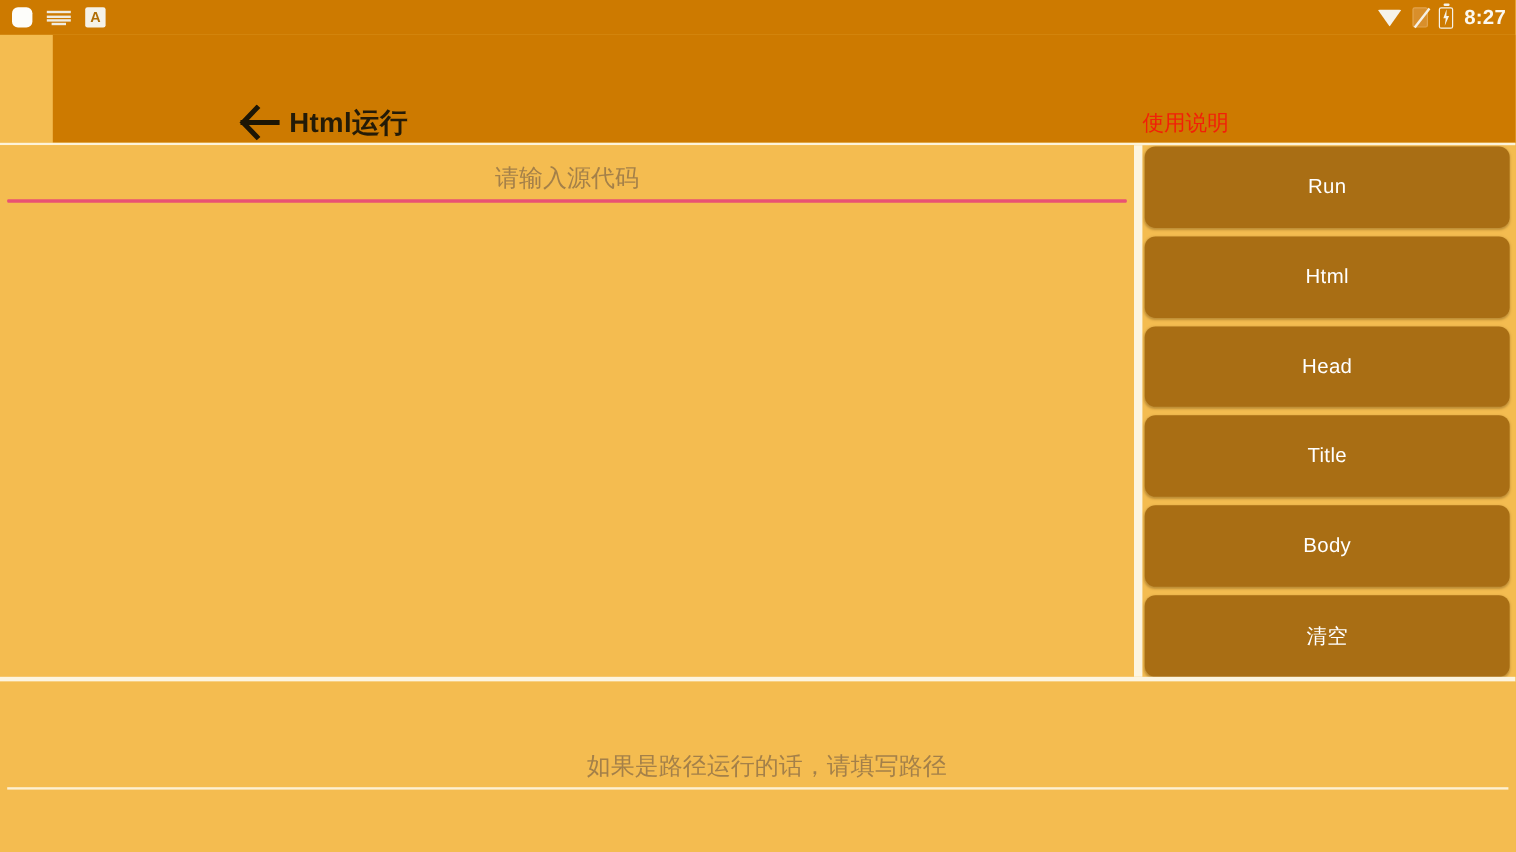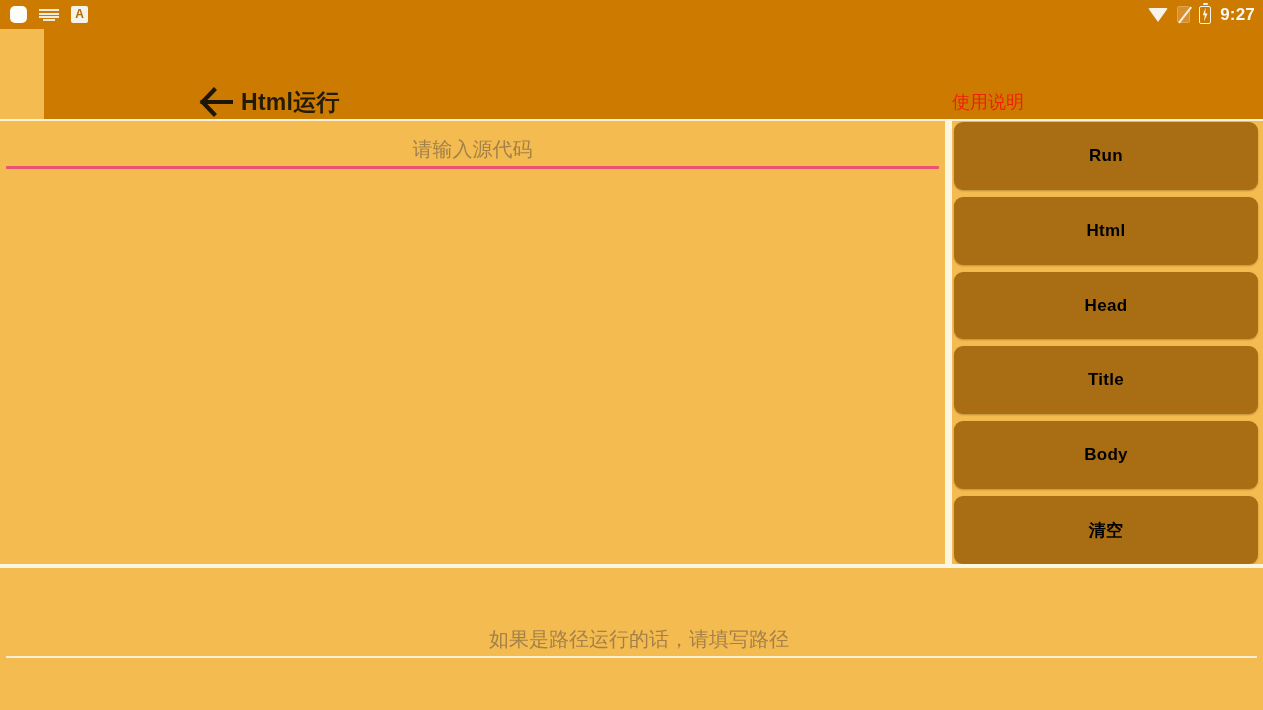--- a/index.html
+++ b/index.html
@@ -148,22 +148,22 @@
     position:absolute; top:2px; left:952px; width:311px; height:443px;
     display:flex; flex-direction:column;
     padding:1px 5px 0 2px;
     gap:7px;
   }
   .btn{
     flex:1 1 0;
     background:#a96e14;
     border:none; outline:none;
     border-radius:9px;
-    color:#000000;
-    font-size:17px; font-weight:bold;
+    color:#ffffff;
+    font-size:17px; font-weight:normal;
     font-family:"Liberation Sans",sans-serif;
     box-shadow:0 1px 2px rgba(90,55,5,0.35);
     cursor:pointer;
     letter-spacing:0.3px;
   }
   .btn.cjk{ font-size:17px; }
 
   
   .h-divider{
     position:absolute; top:445px; left:0; width:1263px; height:4px;
@@ -208,21 +208,21 @@
           <i class="r4"></i>
       </div>
       <div class="ico-amark">A</div>
     </div>
     <div class="sb-right">
       <div class="ico-wifi"></div>
       <div class="ico-sim"></div>
       <div class="ico-battery">
           <i></i>
         </div>
-      <div class="clock">9:27</div>
+      <div class="clock">8:27</div>
     </div>
   </div>
 
   <div class="header">
     <svg class="back-icon" viewBox="0 0 34 30">
       <path d="M15 3 L3.5 15 L15 27 M3.5 15 L33 15" stroke="#1d1605" stroke-width="4.2" fill="none" stroke-linecap="square" stroke-linejoin="miter"></path>
     </svg>
     <div class="title">Html运行</div>
     <div class="help-link">使用说明</div>
   </div>

